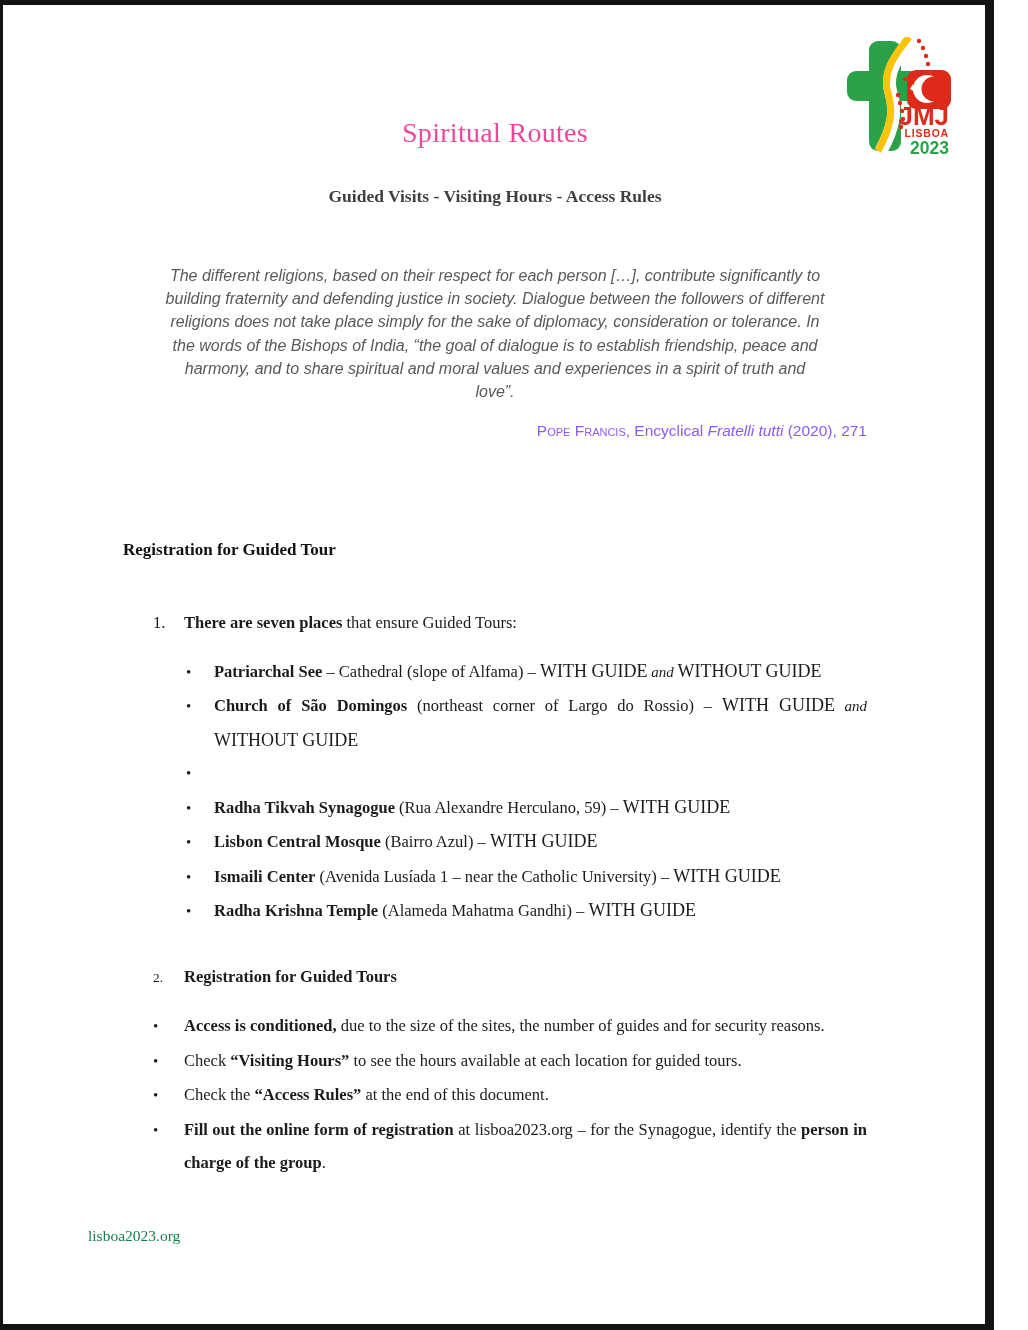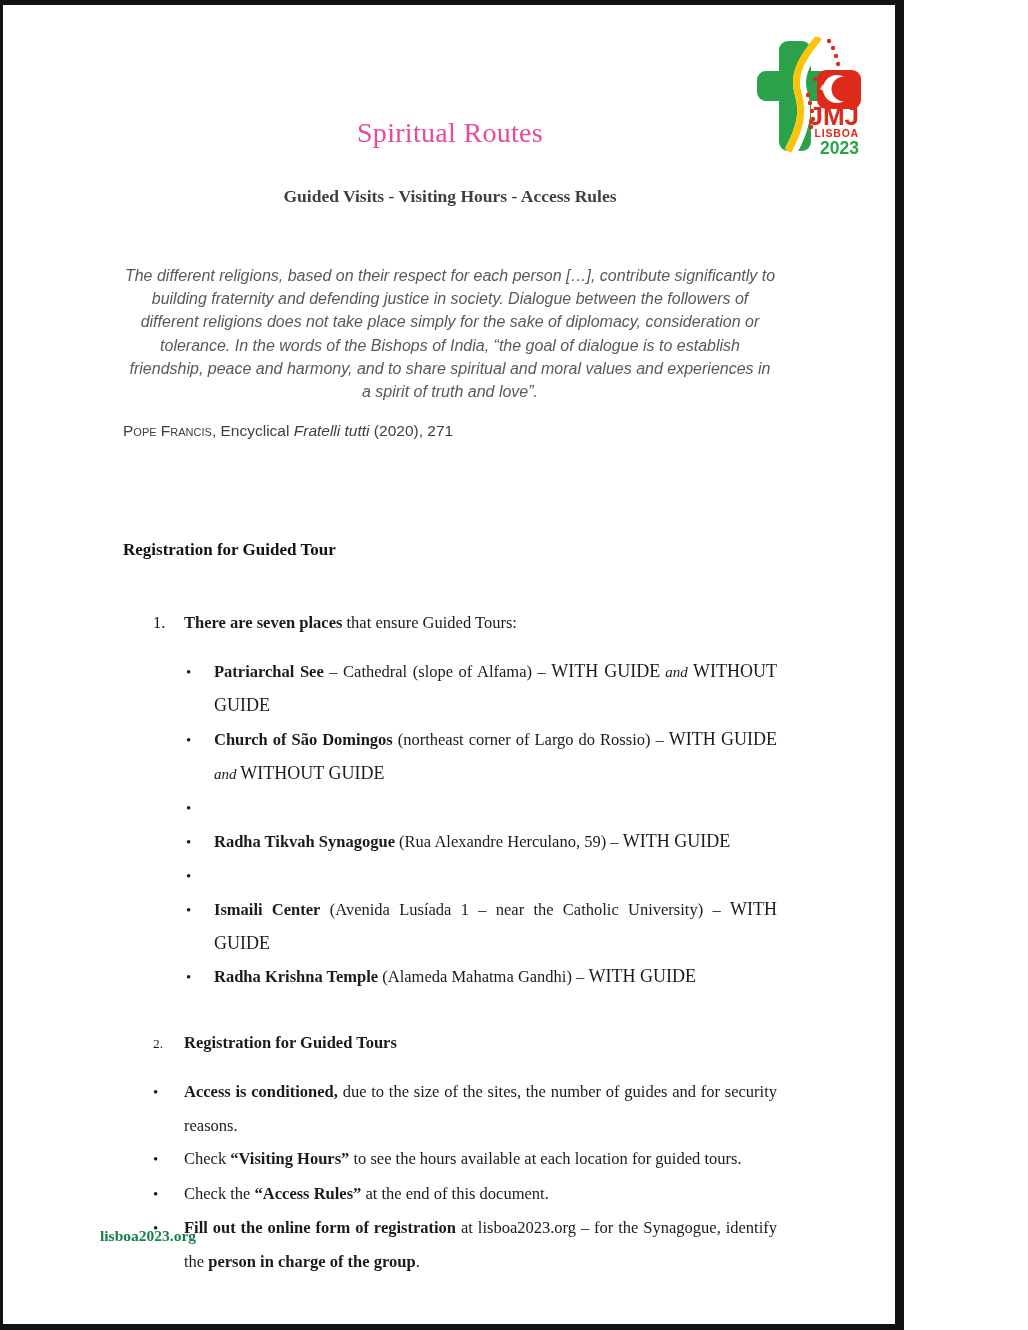--- a/index.html
+++ b/index.html
@@ -1,18 +1,18 @@
 <!DOCTYPE html>
 <html style="--page-border: #131313; --logo-green: #2ba14a; --logo-yellow: #fdc306; --logo-red: #dd2a1b; --footer-green: #17804a; --quote-gray: #595959;"><head>
 <meta charset="utf-8">
 <style>
   html,body{margin:0;padding:0;background:#ffffff;}
   .page{
     position:relative;
-    width:904px;height:1330px;
+    width:994px;height:1330px;
     box-sizing:border-box;
     background:#fff;
     border-style:solid;
     border-color:var(--page-border,#131313);
     border-width:5px 9px 6px 3px; 
     overflow:hidden;
     font-family:"Liberation Serif",serif;
     color:#1b1b1b;
   }
   .content{margin:0 118px 0 120px;}
@@ -20,22 +20,22 @@
   
   .logo{position:absolute;top:32px;right:20px;width:124px;height:128px;}
 
   
   .title{margin:112px 0 0;text-align:center;font-weight:400;font-size:28px;color:#ec4899;letter-spacing:.3px;}
   .subtitle{margin-top:37px;text-align:center;font-weight:700;font-size:17.5px;color:#3f3f3f;}
 
   
   .quote{margin:57px auto 0;max-width:660px;font-family:"Liberation Sans",sans-serif;
          font-style:italic;font-size:16px;line-height:23.2px;color:#595959;text-align:center;}
-  .attribution{margin-top:19px;text-align:left;font-family:"Liberation Sans",sans-serif;
-               font-size:15.5px;color:#404040;}
+  .attribution{margin-top:19px;text-align:right;font-family:"Liberation Sans",sans-serif;
+               font-size:15.5px;color:#8b5cf6;}
   .seg-smallcaps{font-variant:small-caps;}
   .seg-italic{font-style:italic;}
 
   
   .section-heading{margin-top:100px;font-weight:700;font-size:17px;color:#101010;}
 
   .doc-text{font-size:16.5px;}
   .li{display:flex;align-items:baseline;line-height:33.5px;}
   .marker{flex:none;}
   .li-text{flex:1;text-align:justify;}
@@ -48,21 +48,21 @@
   .item2{margin-top:31px;padding-left:30px;}
   .item2 .marker{width:31px;font-size:13.5px;}
   .rules{margin-top:15px;}
   .rules .li{padding-left:30px;}
   .rules .marker{width:31px;font-size:15px;}
 
   .seg-bold{font-weight:700;}
   .seg-guide{font-size:18px;}
   .seg-and{font-style:italic;font-size:15px;}
 
-  .footer-link{position:absolute;left:97px;top:1222px;font-weight:700;font-size:15.5px;
+  .footer-link{position:absolute;left:85px;top:1222px;font-weight:400;font-size:15.5px;
                color:var(--footer-green,#17804a);text-decoration:none;}
 </style>
 </head>
 <body>
 
 <div class="page">
 
   <svg class="logo" viewBox="0 0 124 128" aria-hidden="true">
 
     <g>
@@ -124,20 +124,21 @@
           </div>
           <div class="li">
             <span class="marker">•</span>
           </div>
           <div class="li">
             <span class="marker">•</span>
             <div class="li-text"><span class="seg-bold">Radha Tikvah Synagogue</span><span class="seg-normal"> (Rua Alexandre Herculano, 59) – </span><span class="seg-guide">WITH GUIDE</span></div>
           </div>
           <div class="li">
             <span class="marker">•</span>
+            <div class="li-text"><span class="seg-bold">Lisbon Central Mosque</span><span class="seg-normal"> (Bairro Azul) – </span><span class="seg-guide">WITH GUIDE</span></div>
           </div>
           <div class="li">
             <span class="marker">•</span>
             <div class="li-text"><span class="seg-bold">Ismaili Center</span><span class="seg-normal"> (Avenida Lusíada 1 – near the Catholic University) – </span><span class="seg-guide">WITH GUIDE</span></div>
           </div>
           <div class="li">
             <span class="marker">•</span>
             <div class="li-text"><span class="seg-bold">Radha Krishna Temple</span><span class="seg-normal"> (Alameda Mahatma Gandhi) – </span><span class="seg-guide">WITH GUIDE</span></div>
           </div>
         </div>

